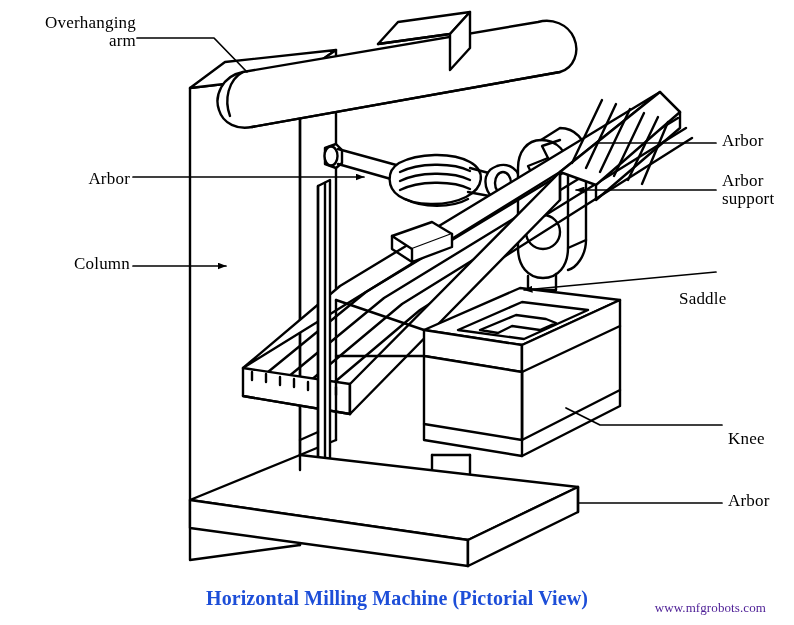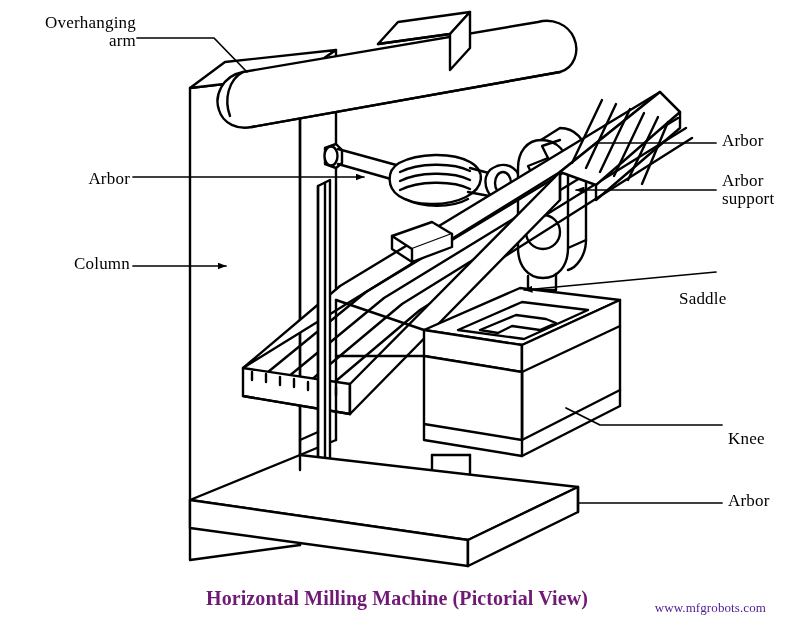--- a/index.html
+++ b/index.html
@@ -37,21 +37,21 @@
 
   #caption {
     position: absolute;
     left: 0;
     top: 587px;
     width: 794px;
     text-align: center;
     font-family: "Liberation Serif", "DejaVu Serif", serif;
     font-size: 20px;
     font-weight: bold;
-    color: #701a75;
+    color: #1d4ed8;
     letter-spacing: 0.1px;
   }
   #watermark {
     position: absolute;
     right: 8px;
     top: 600px;
     font-family: "Liberation Serif", "DejaVu Serif", serif;
     font-size: 13px;
     color: #4c1d95;
     letter-spacing: 0.1px;

